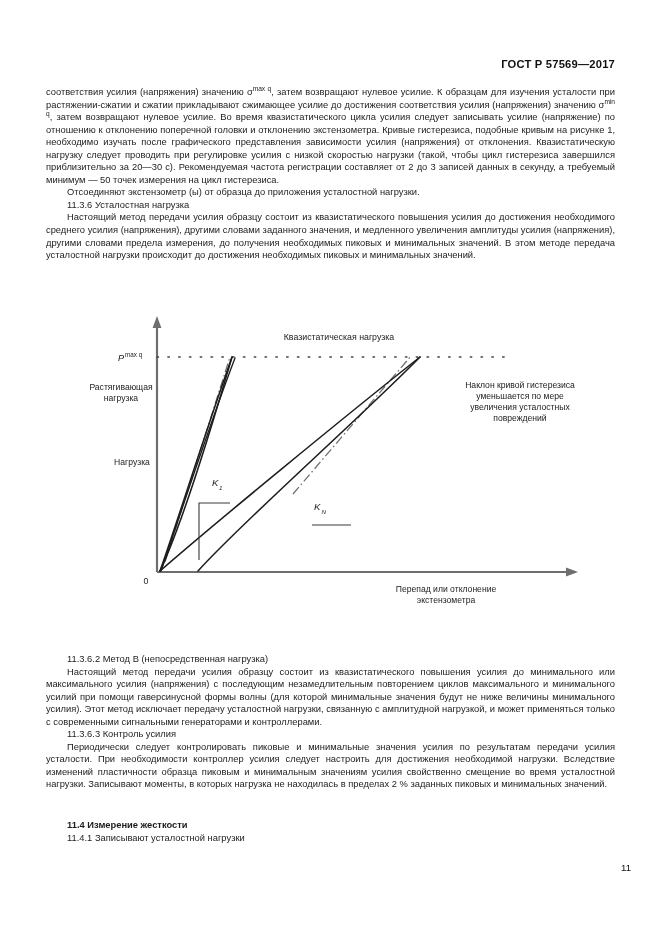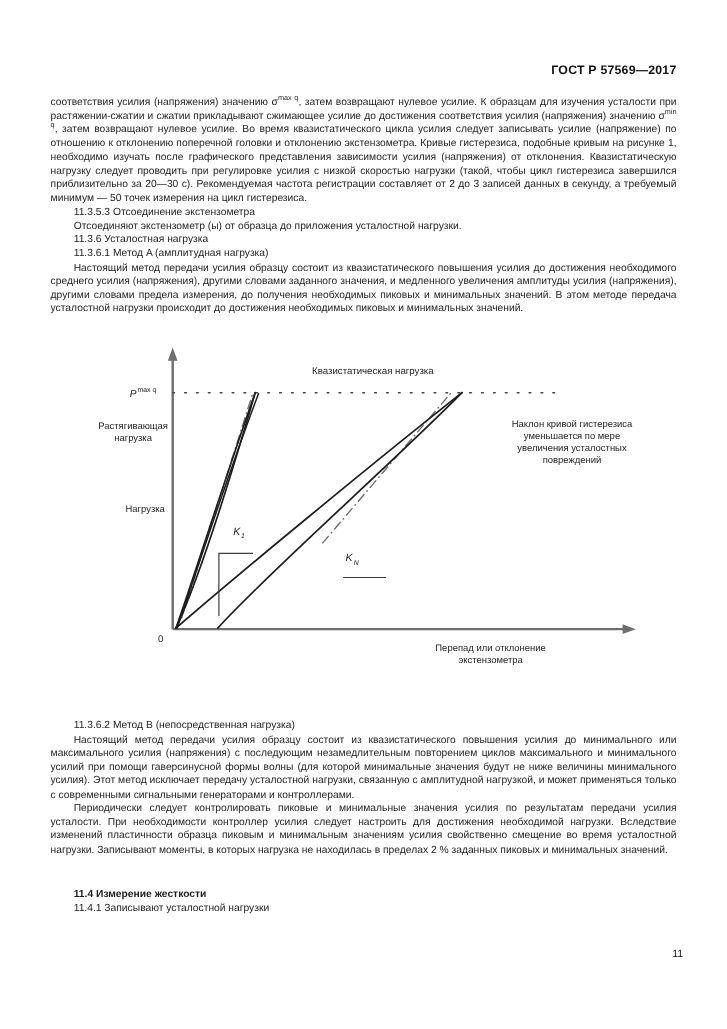--- a/index.html
+++ b/index.html
@@ -97,39 +97,37 @@
   .content2 {
     position: absolute;
     top: 653px;
     left: 46px;
     width: 569px;
   }
 
   .pagenum {
     position: absolute;
     bottom: 62px;
-    right: 40px;
+    right: 30px;
     font-size: 9.6px;
     color: #111;
   }
 </style>
 </head>
 <body>
 
 <div class="page">
 
   <div class="header">ГОСТ Р 57569—2017</div>
 
   <div class="content">
     <p class="para"><span>соответствия усилия (напряжения) значению σ</span><sup class="sup">max q</sup><span>, затем возвращают нулевое усилие. К образцам для изучения усталости при растяжении-сжатии и сжатии прикладывают сжимающее усилие до достижения соответствия усилия (напряжения) значению σ</span><sup class="sup">min q</sup><span>, затем возвращают нулевое усилие. Во время квазистатического цикла усилия следует записывать усилие (напряжение) по отношению к отклонению поперечной головки и отклонению экстензометра. Кривые гистерезиса, подобные кривым на рисунке 1, необходимо изучать после графического представления зависимости усилия (напряжения) от отклонения. Квазистатическую нагрузку следует проводить при регулировке усилия с низкой скоростью нагрузки (такой, чтобы цикл гистерезиса завершился приблизительно за 20—30 с). Рекомендуемая частота регистрации составляет от 2 до 3 записей данных в секунду, а требуемый минимум — 50 точек измерения на цикл гистерезиса.</span></p>
 
-    <p class="heading">11.3.5.3 Отсоединение экстензометра</p>
     <p class="heading">Отсоединяют экстензометр (ы) от образца до приложения усталостной нагрузки.</p>
     <p class="heading">11.3.6 Усталостная нагрузка</p>
-    <p class="heading">11.3.6.1 Метод A (амплитудная нагрузка)</p>
     <p class="para indent">Настоящий метод передачи усилия образцу состоит из квазистатического повышения усилия до достижения необходимого среднего усилия (напряжения), другими словами заданного значения, и медленного увеличения амплитуды усилия (напряжения), другими словами предела измерения, до получения необходимых пиковых и минимальных значений. В этом методе передача усталостной нагрузки происходит до достижения необходимых пиковых и минимальных значений.</p>
   </div>
 
   <div class="figure">
     <svg width="569" height="300" viewBox="0 0 569 300" xmlns="http://www.w3.org/2000/svg">
 
       <line x1="111" y1="14" x2="111" y2="262" stroke="#6e6e6e" stroke-width="2.2"></line>
       <polygon points="111,6 106.6,18 115.4,18" fill="#6e6e6e"></polygon>
 
       <line x1="111" y1="262" x2="524" y2="262" stroke="#6e6e6e" stroke-width="2.0"></line>
@@ -180,20 +178,21 @@
 
       <text x="400" y="282" font-family="Liberation Sans, sans-serif" font-size="8.6" fill="#1c1c1c" text-anchor="middle">Перепад или отклонение</text>
       <text x="400" y="293" font-family="Liberation Sans, sans-serif" font-size="8.6" fill="#1c1c1c" text-anchor="middle">экстензометра</text>
     </svg>
   </div>
 
 
   <div class="content2">
     <p class="heading">11.3.6.2 Метод В (непосредственная нагрузка)</p>
     <p class="para indent">Настоящий метод передачи усилия образцу состоит из квазистатического повышения усилия до минимального или максимального усилия (напряжения) с последующим незамедлительным повторением циклов максимального и минимального усилий при помощи гаверсинусной формы волны (для которой минимальные значения будут не ниже величины минимального усилия). Этот метод исключает передачу усталостной нагрузки, связанную с амплитудной нагрузкой, и может применяться только с современными сигнальными генераторами и контроллерами.</p>
+    <p class="heading">11.3.6.3 Контроль усилия</p>
     <p class="para indent">Периодически следует контролировать пиковые и минимальные значения усилия по результатам передачи усилия усталости. При необходимости контроллер усилия следует настроить для достижения необходимой нагрузки. Вследствие изменений пластичности образца пиковым и минимальным значениям усилия свойственно смещение во время усталостной нагрузки. Записывают моменты, в которых нагрузка не находилась в пределах 2 % заданных пиковых и минимальных значений.</p>
     <p class="heading bold">11.4 Измерение жесткости</p>
     <p class="heading">11.4.1 Записывают усталостной нагрузки</p>
   </div>
 
   <div class="pagenum">11</div>
 
 </div>
 
 </body></html>

